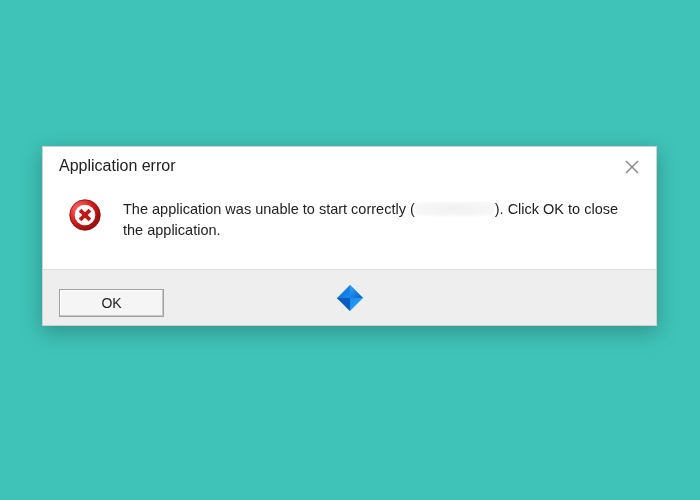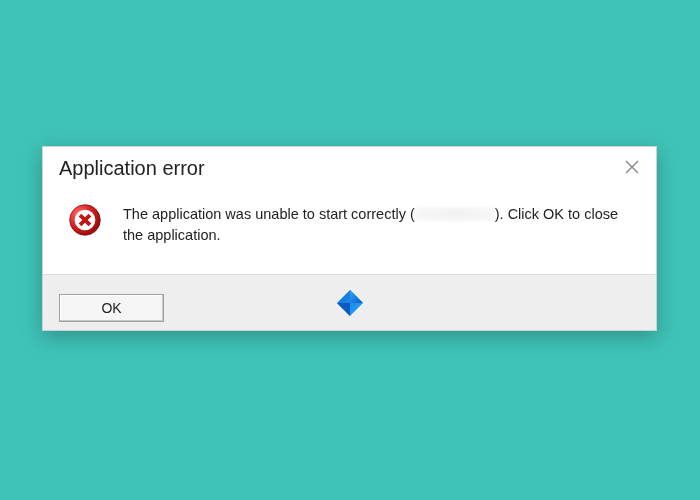--- a/index.html
+++ b/index.html
@@ -23,21 +23,21 @@
       background: #ffffff;
       box-shadow: 0 6px 20px rgba(0,0,0,0.25);
       border: 1px solid #d0d0d0;
     }
     .titlebar {
       position: relative;
       padding: 10px 16px 6px 16px;
       background: #ffffff;
     }
     .title-text {
-      font-size: 20px;
+      font-size: 16px;
       color: #222;
       font-weight: 400;
     }
     .close-btn {
       position: absolute;
       right: 10px;
       top: 8px;
       width: 28px;
       height: 24px;
       display: flex;

